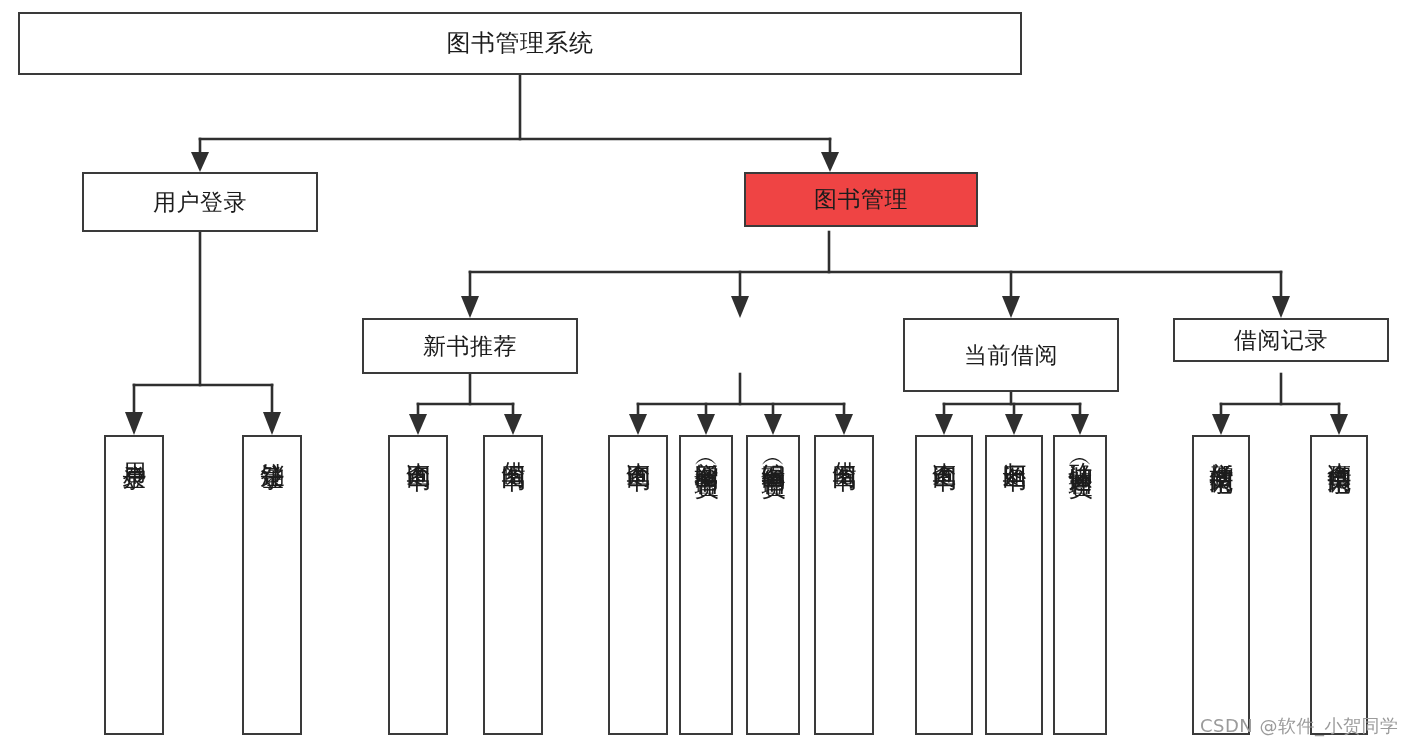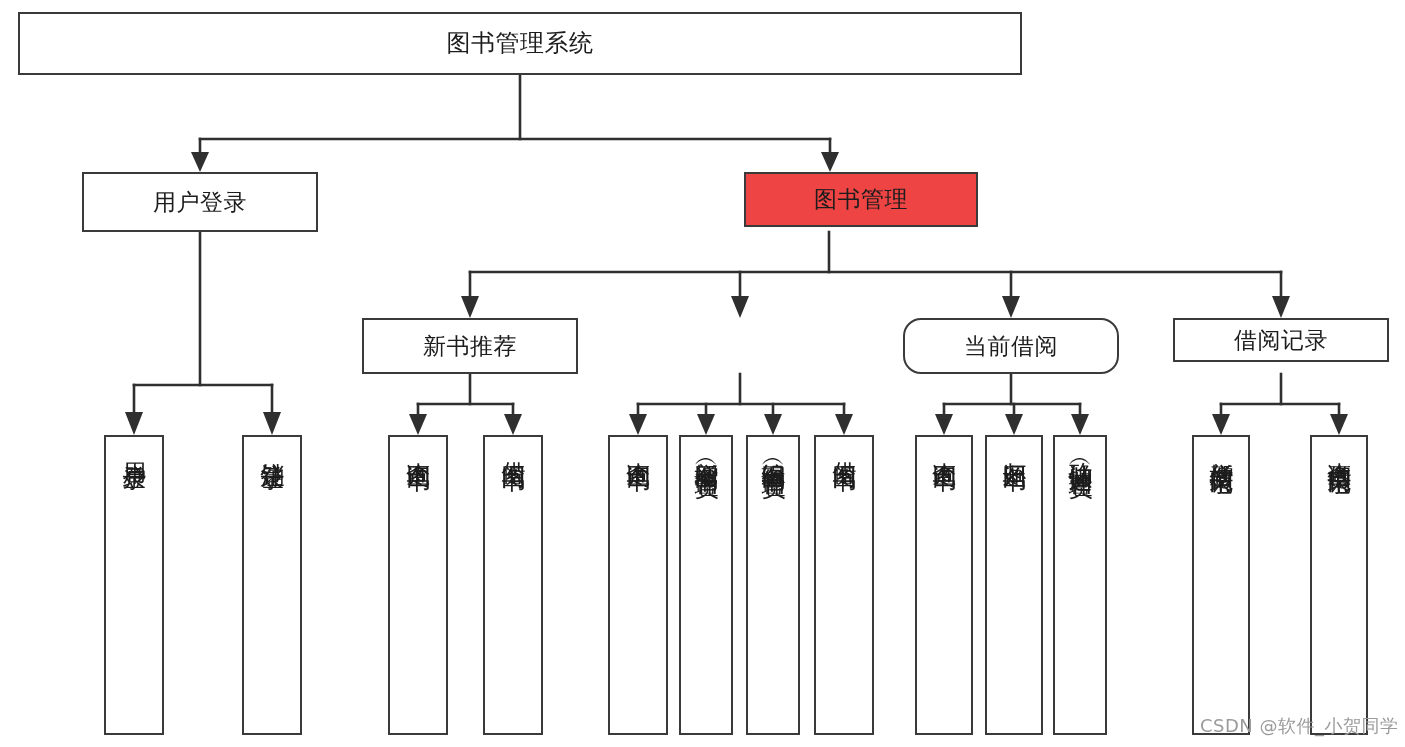--- a/index.html
+++ b/index.html
@@ -179,21 +179,21 @@
   <div class="node-box horiz" id="node-l2-0" style="left: 82px; top: 172px; width: 236px; height: 60px; border-color: rgb(58, 58, 58); background: rgb(255, 255, 255); color: rgb(28, 28, 28);">
     <span class="node-label">用户登录</span>
   </div>
   <div class="node-box horiz" id="node-l2-1" style="left: 712px; top: 172px; width: 234px; height: 55px; border-color: rgb(58, 58, 58); background: #ef4444; color: rgb(28, 28, 28); margin-left: 32px;">
     <span class="node-label">图书管理</span>
   </div>
 
   <div class="node-box horiz" id="node-l3-0" style="left: 362px; top: 318px; width: 216px; height: 56px; border-color: rgb(58, 58, 58); background: rgb(255, 255, 255); color: rgb(28, 28, 28);">
     <span class="node-label">新书推荐</span>
   </div>
-  <div class="node-box horiz" id="node-l3-2" style="left: 903px; top: 318px; width: 216px; height: 56px; border-color: rgb(58, 58, 58); background: rgb(255, 255, 255); color: rgb(28, 28, 28); border-radius: 18px;">
+  <div class="node-box horiz" id="node-l3-2" style="left: 903px; top: 318px; width: 216px; height: 74px; border-color: rgb(58, 58, 58); background: rgb(255, 255, 255); color: rgb(28, 28, 28);">
     <span class="node-label">当前借阅</span>
   </div>
   <div class="node-box horiz" id="node-l3-3" style="left: 1173px; top: 318px; width: 216px; height: 44px; border-color: rgb(58, 58, 58); background: rgb(255, 255, 255); color: rgb(28, 28, 28);">
     <span class="node-label">借阅记录</span>
   </div>
 
   <div class="node-box vert" id="node-leaf-0" style="left: 104px; top: 435px; width: 60px; height: 300px; border-color: rgb(58, 58, 58); background: rgb(255, 255, 255); color: rgb(28, 28, 28);">
     <span class="node-label">用户登录</span>
   </div>
   <div class="node-box vert" id="node-leaf-1" style="left: 242px; top: 435px; width: 60px; height: 300px; border-color: rgb(58, 58, 58); background: rgb(255, 255, 255); color: rgb(28, 28, 28);">

